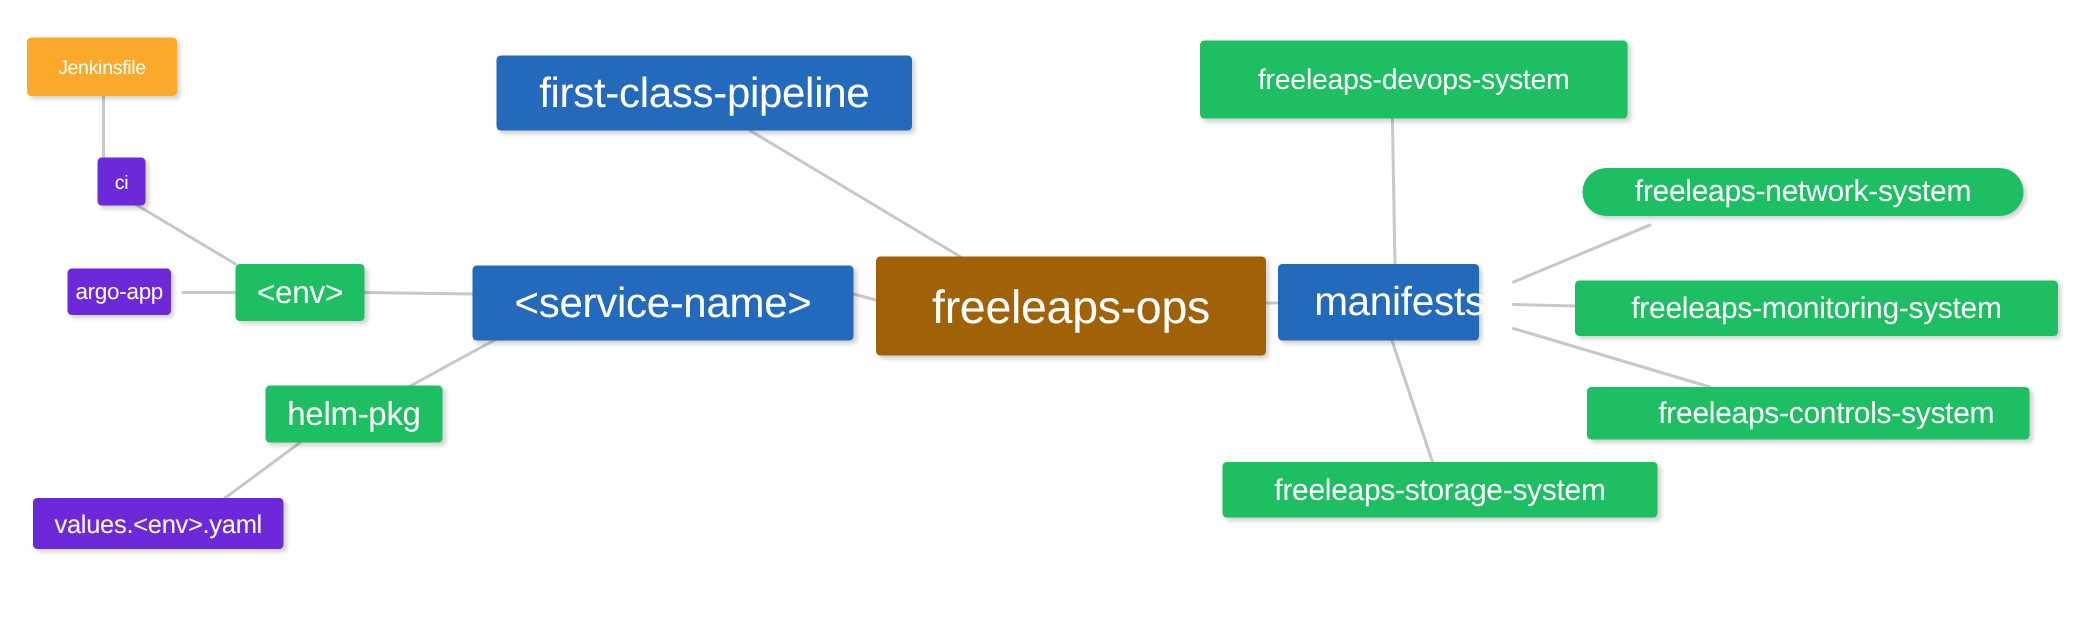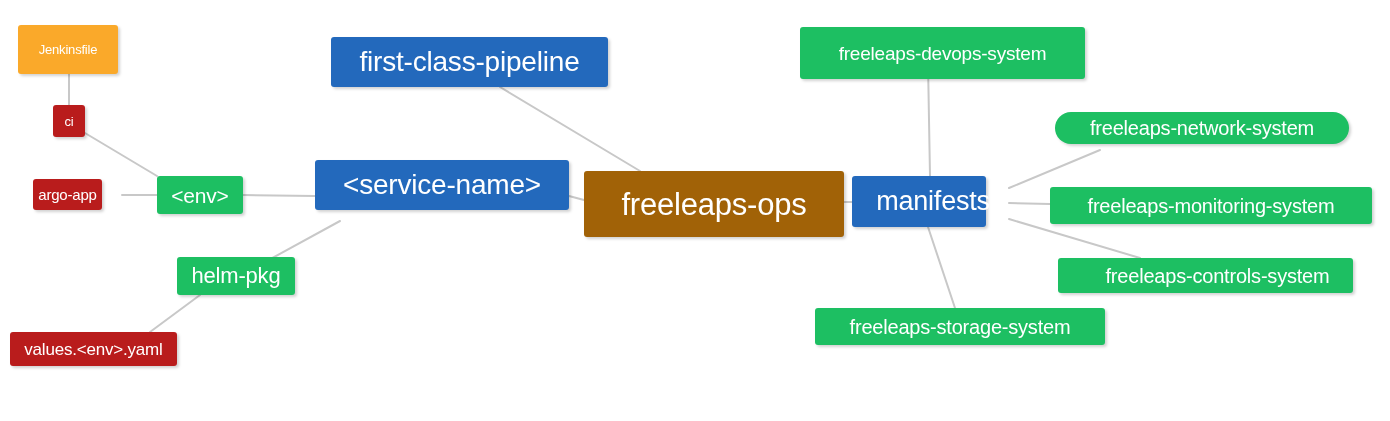--- a/index.html
+++ b/index.html
@@ -18,21 +18,21 @@
     display:flex;align-items:center;justify-content:center;
     color:#ffffff;
     border-radius:3px;
     white-space:nowrap;
     line-height:1;
     box-shadow:2px 2px 3px rgba(0,0,0,0.18);
     letter-spacing:-0.2px;
     user-select:none;
   }
   .n-orange{background:#FAA92A;}
-  .n-red{background:#b91c1c;}
+  .n-red{background:#6d28d9;margin-left:12px;}
   .n-green{background:#1DBF62;}
   .n-blue{background:#2369BC;}
   .n-dark{background:#a16207;}
 </style>
 </head>
 <body>
 
 <div id="canvas">
   <svg id="edges" viewBox="0 0 1390 421" xmlns="http://www.w3.org/2000/svg">
       <line x1="69" y1="58" x2="69" y2="105" stroke="#c8c8c8" stroke-width="2" stroke-linecap="round"></line>
@@ -44,28 +44,28 @@
       <line x1="569" y1="196" x2="584" y2="200" stroke="#c8c8c8" stroke-width="2" stroke-linecap="round"></line>
       <line x1="500" y1="87" x2="640" y2="171" stroke="#c8c8c8" stroke-width="2" stroke-linecap="round"></line>
       <line x1="844" y1="202" x2="852" y2="202" stroke="#c8c8c8" stroke-width="2" stroke-linecap="round"></line>
       <line x1="930" y1="176" x2="928" y2="63" stroke="#c8c8c8" stroke-width="2" stroke-linecap="round"></line>
       <line x1="1009" y1="188" x2="1100" y2="150" stroke="#c8c8c8" stroke-width="2" stroke-linecap="round"></line>
       <line x1="1009" y1="203" x2="1050" y2="204" stroke="#c8c8c8" stroke-width="2" stroke-linecap="round"></line>
       <line x1="1009" y1="219" x2="1140" y2="258" stroke="#c8c8c8" stroke-width="2" stroke-linecap="round"></line>
       <line x1="928" y1="227" x2="955" y2="308" stroke="#c8c8c8" stroke-width="2" stroke-linecap="round"></line>
     </svg>
   <div id="node-layer">
-      <div class="node n-orange" style="left: 18px; top: 25px; width: 100px; height: 49px; font-size: 13px;">Jenkinsfile</div>
+      <div class="node n-orange" style="left: 18px; top: 25px; width: 100px; height: 39px; font-size: 13px;">Jenkinsfile</div>
       <div class="node n-red" style="left: 53px; top: 105px; width: 32px; height: 32px; font-size: 13px;">ci</div>
       <div class="node n-red" style="left: 33px; top: 179px; width: 69px; height: 31px; font-size: 15px;">argo-app</div>
       <div class="node n-green" style="left: 157px; top: 176px; width: 86px; height: 38px; font-size: 21px;">&lt;env&gt;</div>
       <div class="node n-green" style="left: 147px; top: 257px; width: 118px; height: 38px; font-size: 22px; margin-left: 30px;">helm-pkg</div>
       <div class="node n-red" style="left: 10px; top: 332px; width: 167px; height: 34px; font-size: 17px;">values.&lt;env&gt;.yaml</div>
       <div class="node n-blue" style="left: 315px; top: 37px; width: 277px; height: 50px; font-size: 28px; margin-left: 16px;">first-class-pipeline</div>
-      <div class="node n-blue" style="left: 315px; top: 160px; width: 254px; height: 50px; font-size: 28px;">&lt;service-name&gt;</div>
+      <div class="node n-blue" style="left: 315px; top: 177px; width: 254px; height: 50px; font-size: 28px;">&lt;service-name&gt;</div>
       <div class="node n-dark" style="left: 584px; top: 171px; width: 260px; height: 66px; font-size: 31px;">freeleaps-ops</div>
       <div class="node n-blue" style="left: 852px; top: 176px; width: 134px; height: 51px; font-size: 27px; padding-left: 28px;">manifests</div>
       <div class="node n-green" style="left: 800px; top: 27px; width: 285px; height: 52px; font-size: 19px;">freeleaps-devops-system</div>
       <div class="node n-green" style="left: 1055px; top: 112px; width: 294px; height: 32px; font-size: 20px; border-radius: 17px;">freeleaps-network-system</div>
       <div class="node n-green" style="left: 1050px; top: 187px; width: 322px; height: 37px; font-size: 20px;">freeleaps-monitoring-system</div>
       <div class="node n-green" style="left: 1058px; top: 258px; width: 295px; height: 35px; font-size: 20px; padding-left: 24px;">freeleaps-controls-system</div>
       <div class="node n-green" style="left: 815px; top: 308px; width: 290px; height: 37px; font-size: 20px;">freeleaps-storage-system</div>
     </div>
 </div>
 

